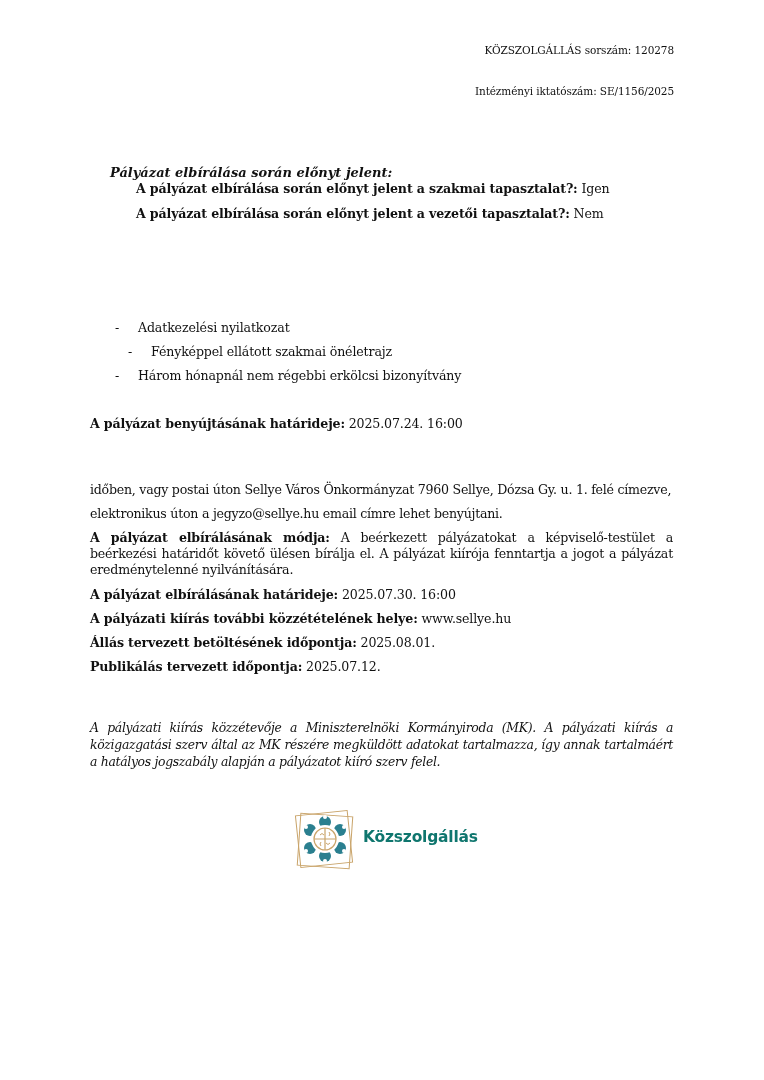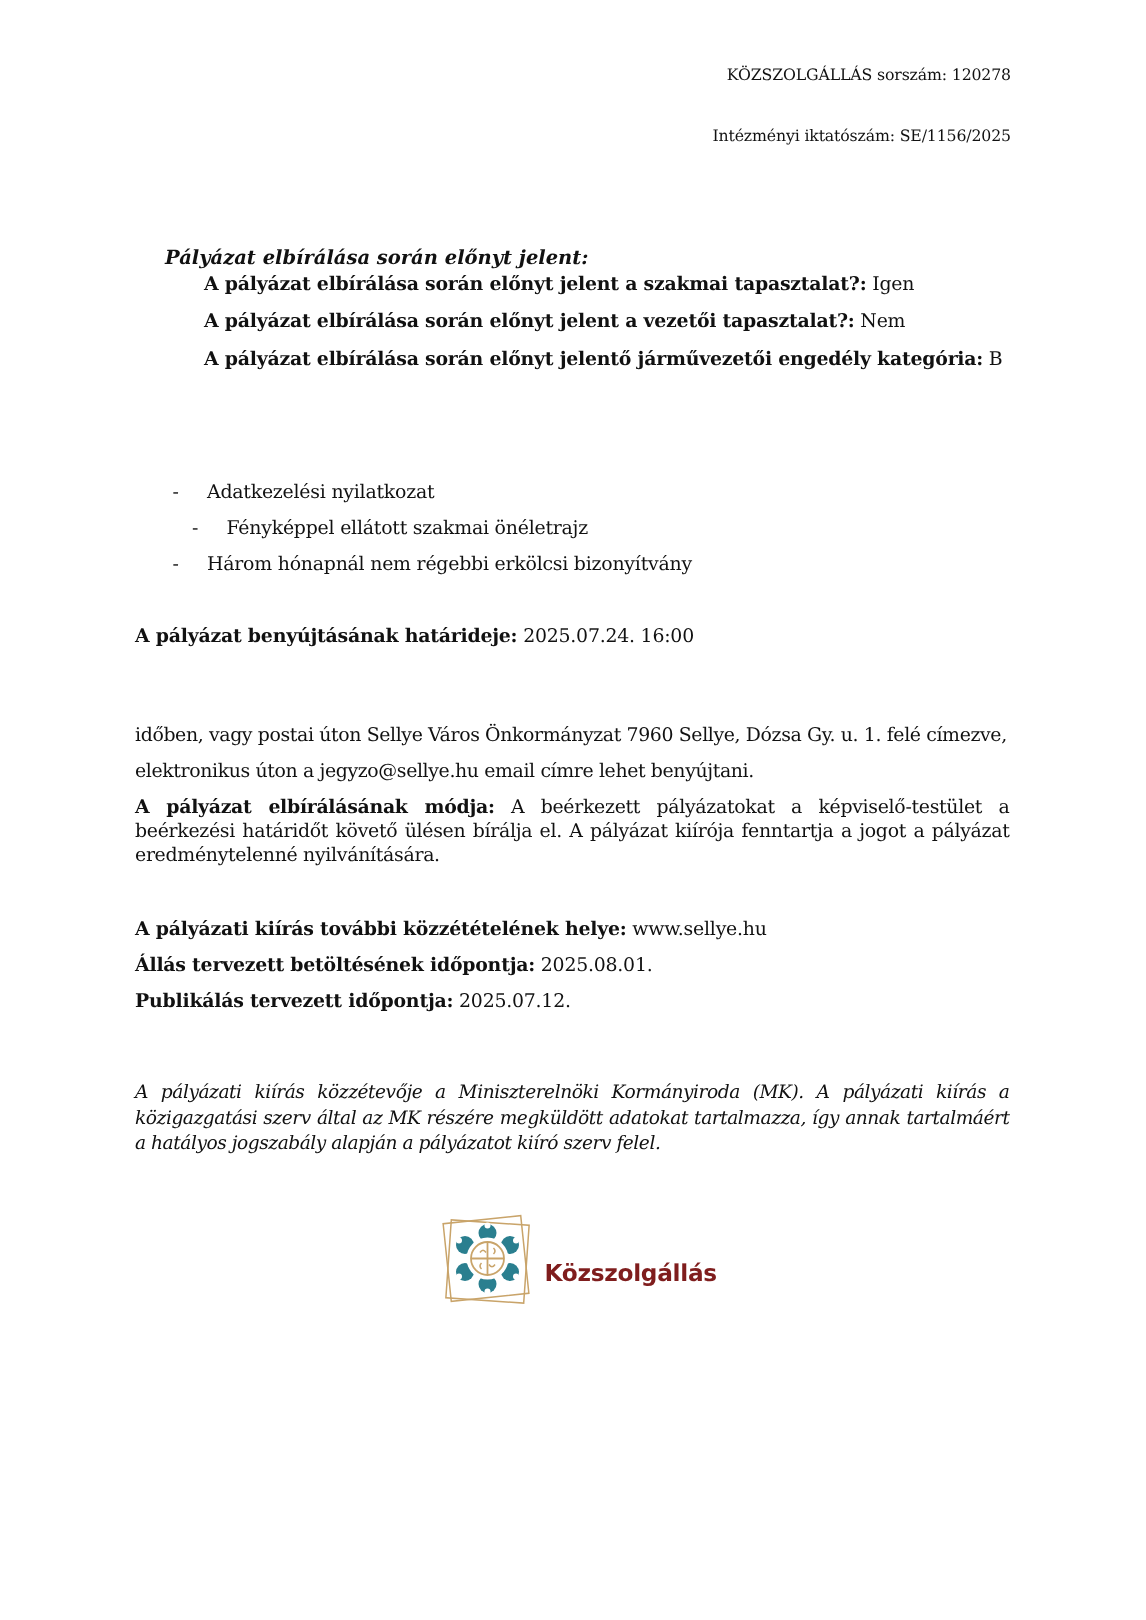--- a/index.html
+++ b/index.html
@@ -81,47 +81,44 @@
     .logo {
       position: absolute;
       left: 292px;
       top: 808px;
       width: 190px;
       height: 64px;
     }
     .logo-text {
       position: absolute;
       left: 71px;
-      top: 32px;
+      top: 20px;
       font-family: "DejaVu Sans", "Liberation Sans", sans-serif;
       font-weight: bold;
       font-size: 15.5px;
-      color: #7f1d1d;
+      color: #0f766e;
       letter-spacing: -0.2px;
       white-space: nowrap;
     }
   </style>
 </head>
 <body>
 
 <div class="page">
 
   <div class="hdr hdr1">KÖZSZOLGÁLLÁS sorszám: 120278</div>
   <div class="hdr hdr2">Intézményi iktatószám: SE/1156/2025</div>
 
   <div class="abs ital-bold" style="left:110px; top:165px;">Pályázat elbírálása során előnyt jelent:</div>
 
   <div class="abs line" style="left:136px; top:206px;">
     <b>A pályázat elbírálása során előnyt jelent a vezetői tapasztalat?:</b><span> Nem</span>
   </div>
   <div class="abs line" style="left:136px; top:181px;">
     <b>A pályázat elbírálása során előnyt jelent a szakmai tapasztalat?:</b><span> Igen</span>
-  </div>
-  <div class="abs line" style="left:136px; top:231px;">
-    <b>A pályázat elbírálása során előnyt jelentő járművezetői engedély kategória:</b><span> B</span>
   </div>
 
 
   <div class="list-item" style="top:320px;">
     <span class="dash">-</span><span>Adatkezelési nyilatkozat</span>
   </div>
   <div class="list-item" style="top:344px;margin-left:13px;">
     <span class="dash">-</span><span>Fényképpel ellátott szakmai önéletrajz</span>
   </div>
   <div class="list-item" style="top:368px;">
@@ -132,20 +129,23 @@
     <b>A pályázat benyújtásának határideje:</b><span> 2025.07.24. 16:00</span>
   </div>
 
   <div class="abs line" style="left:90px; top:482px; letter-spacing:-0.25px;">időben, vagy postai úton Sellye Város Önkormányzat 7960 Sellye, Dózsa Gy. u. 1. felé címezve,</div>
   <div class="abs line" style="left:90px; top:506px; letter-spacing:-0.25px;">elektronikus úton a jegyzo@sellye.hu email címre lehet benyújtani.</div>
 
   <div class="para" style="top:530px;">
     <b>A pályázat elbírálásának módja:</b><span> A beérkezett pályázatokat a képviselő-testület a beérkezési határidőt követő ülésen bírálja el. A pályázat kiírója fenntartja a jogot a pályázat eredménytelenné nyilvánítására.</span>
   </div>
 
+  <div class="abs line" style="left:90px; top:587px;">
+    <b>A pályázat elbírálásának határideje:</b><span> 2025.07.30. 16:00</span>
+  </div>
 
   <div class="abs line" style="left:90px; top:611px;">
     <b>A pályázati kiírás további közzétételének helye:</b><span> www.sellye.hu</span>
   </div>
 
   <div class="abs line" style="left:90px; top:635px;">
     <b>Állás tervezett betöltésének időpontja:</b><span> 2025.08.01.</span>
   </div>
 
   <div class="abs line" style="left:90px; top:659px;">

